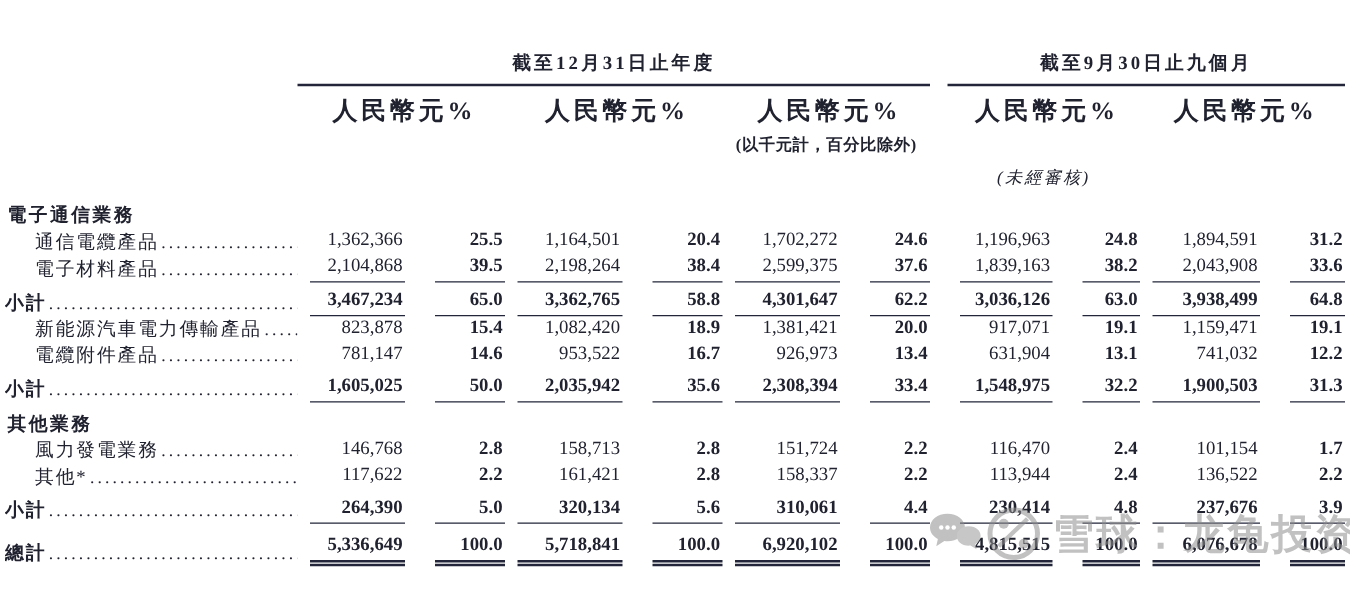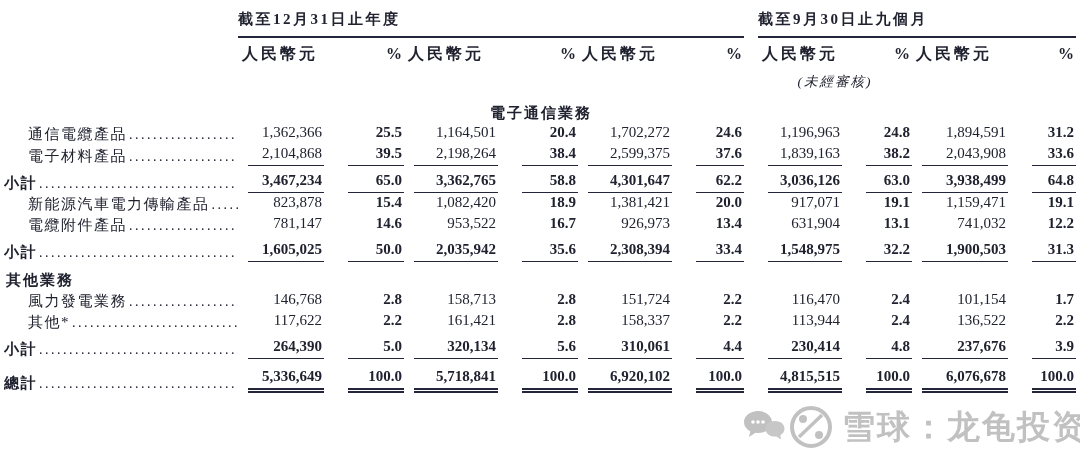--- a/index.html
+++ b/index.html
@@ -5,37 +5,37 @@
   html,body{margin:0;padding:0;}
   body{
     width:1080px;height:471px;background:#ffffff;position:relative;overflow:hidden;
     font-family:"Liberation Serif","DejaVu Serif",serif;color:#20222f;
   }
   table{border-collapse:collapse;table-layout:fixed;width:1072px;margin:6px 0 0 4px;}
   td,th{padding:0;margin:0;vertical-align:bottom;font-weight:normal;text-align:left;}
   .gap{}
   
   .gtitle{
-    font-weight:bold;font-size:15px;letter-spacing:2.5px;
-    border-bottom:2px solid #23263a;padding:4px 0 7px;white-space:nowrap;
+    text-align:center;font-weight:bold;font-size:15px;letter-spacing:2.5px;
+    border-bottom:2px solid #23263a;padding:4px 0 7px;white-space:nowrap;margin-top:31px;
   }
   .yr{
     text-align:center;font-weight:bold;font-size:15px;letter-spacing:1px;
     border-bottom:2px solid #23263a;padding:4px 0 4px;margin:0 10px 0 14px;white-space:nowrap;
   }
-  .uh{display:flex;justify-content:space-between;align-items:baseline;
-    font-weight:bold;font-size:16px;padding:6px 2px 0 4px;}
+  .uh{display:flex;justify-content:center;align-items:baseline;
+    font-weight:bold;font-size:20px;padding:6px 2px 0 4px;}
   .mh{letter-spacing:3px;white-space:nowrap;}
   .unote{font-weight:bold;font-size:13px;text-align:center;padding-top:5px;
     letter-spacing:0.5px;white-space:nowrap;}
   .anote{font-style:italic;font-size:13.5px;text-align:center;padding:8px 0 0;
     letter-spacing:2px;white-space:nowrap;}
   
   .sechead{font-weight:bold;font-size:15px;letter-spacing:2px;line-height:19px;padding:9px 0 0 2px;white-space:nowrap;}
-  .sechead-first .sechead{padding-top:13px;text-align:center;}
+  .sechead-first .sechead{padding-top:13px;}
   .lblwrap{display:flex;align-items:baseline;font-size:15px;line-height:19px;letter-spacing:1.5px;overflow:hidden;}
   .lab{white-space:nowrap;}
   .ind{padding-left:24px;}
   .dots{flex:1 1 auto;overflow:hidden;white-space:nowrap;font-size:14px;letter-spacing:2.5px;padding:0 2px;}
   .cell{font-size:15px;text-align:right;padding:0 2px 2px 0;line-height:19px;white-space:nowrap;}
   td.rmb>.cell{margin-left:10px;}
   td.pct>.cell{margin-left:24px;font-weight:bold;}
   .u{border-bottom:1.5px solid #23263a;}
   .uu{border-bottom:5px double #23263a;}
   tr.subtotal .lab,tr.subtotal .cell{font-weight:bold;}
@@ -110,20 +110,30 @@
         </th>
       <th colspan="2">
           <div class="uh">
             <span class="mh">人民幣元</span>
             <span class="ph">%</span>
           </div>
         </th>
     </tr>
     <tr>
       <td></td>
+        <td colspan="2"></td>
+        <td colspan="2"></td>
+      <td colspan="2">
+          <div class="unote">(以千元計，百分比除外)</div>
+        </td>
+      <td class="gap"></td>
+        <td colspan="4"></td>
+    </tr>
+    <tr>
+      <td></td>
         <td colspan="6"></td>
         <td class="gap"></td>
       <td colspan="2">
           <div class="anote">(未經審核)</div>
         </td>
       <td colspan="2"></td>
     </tr>
   </thead>
   <tbody id="rows">
       <tr class="sechead-row sechead-first">

